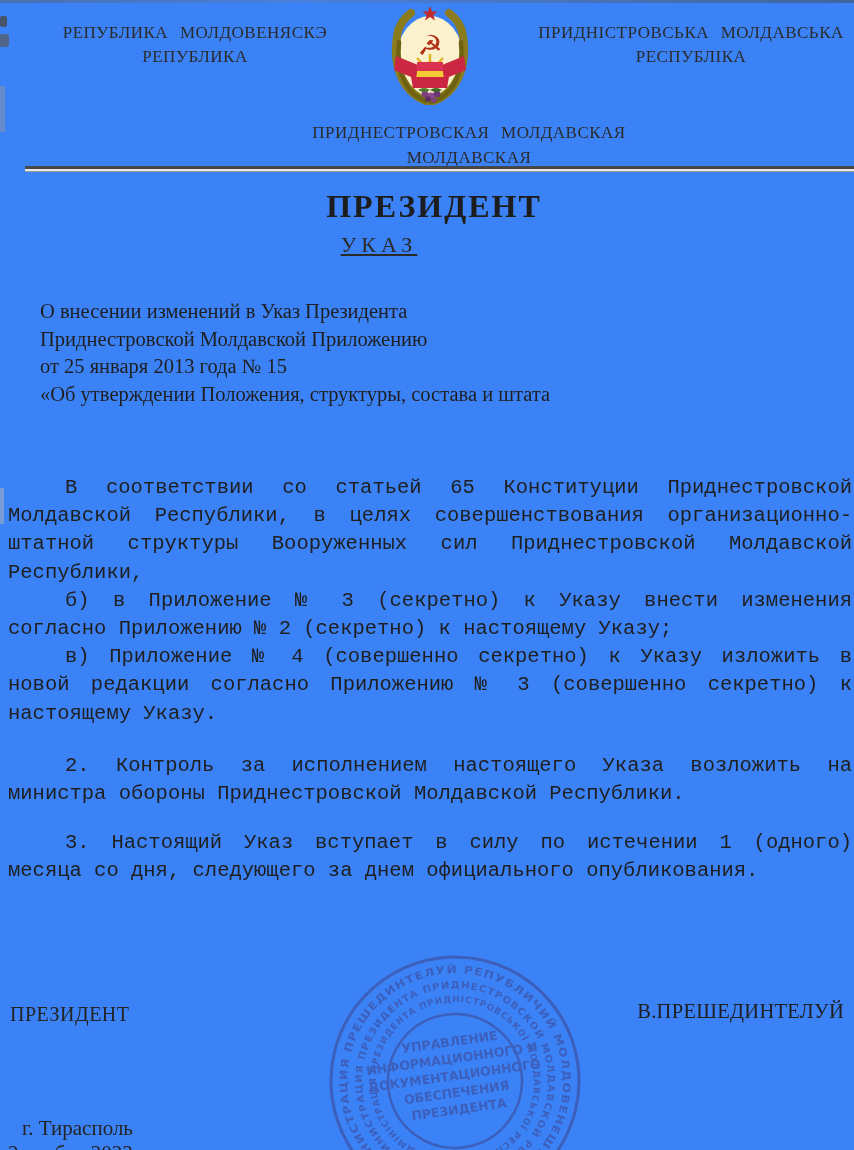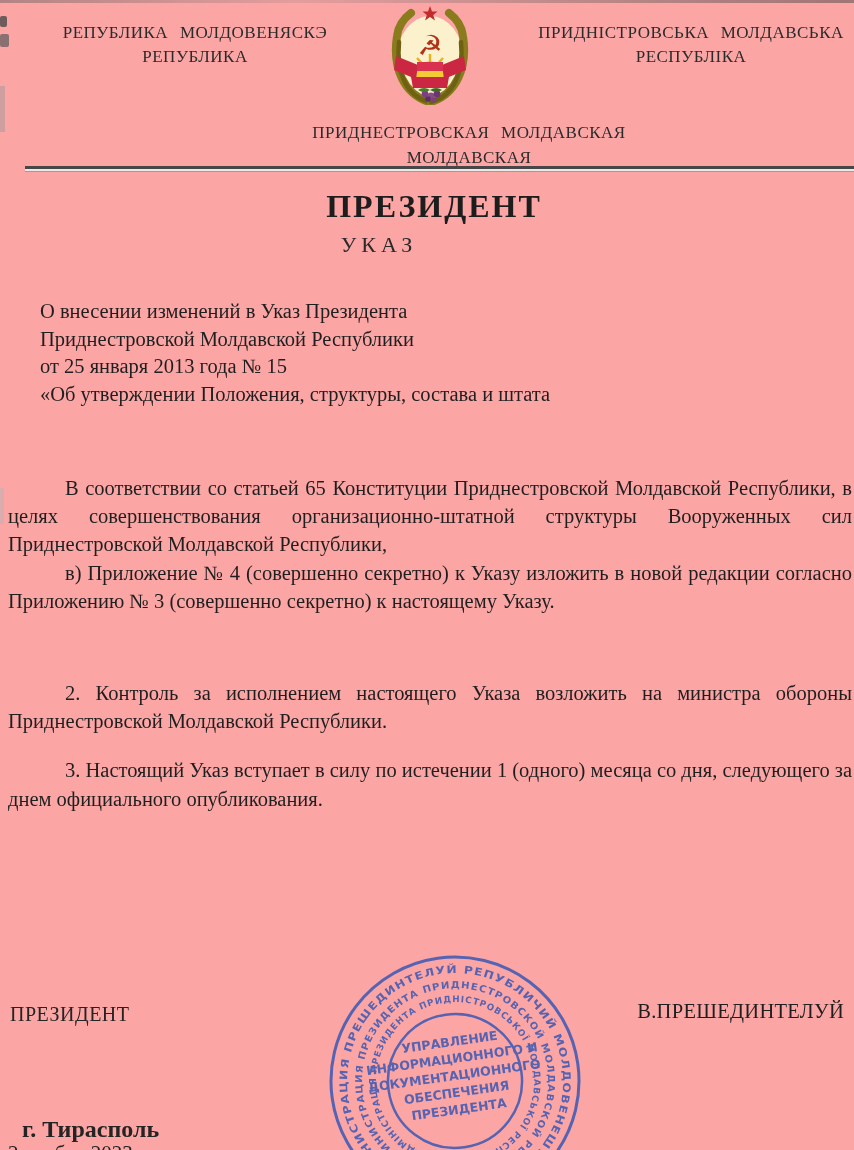--- a/index.html
+++ b/index.html
@@ -1,18 +1,18 @@
 <!DOCTYPE html>
 <html lang="ru"><head>
 <meta charset="utf-8">
 <style>
   html,body{margin:0;padding:0;background:#e8e8e8;}
   .page{
     position:relative;width:854px;height:1150px;margin:0 auto;
-    background:#fca5a5;overflow:hidden;
+    background:#3b82f6;overflow:hidden;
     font-family:"Liberation Serif", serif;color:#222;
   }
   
   .scan-topline{position:absolute;top:0;left:0;width:854px;height:3px;
     background:linear-gradient(to right, rgba(90,90,90,.45), rgba(120,120,120,.18) 35%, rgba(90,90,90,.4) 70%, rgba(70,70,70,.5));}
   .scan-mark1{position:absolute;top:16px;left:0;width:7px;height:11px;background:#4a4a4a;opacity:.8;border-radius:2px;}
   .scan-mark2{position:absolute;top:34px;left:0;width:9px;height:13px;background:#5a5a5a;opacity:.7;border-radius:2px;}
   .scan-smudge1{position:absolute;top:86px;left:0;width:5px;height:46px;background:#9a9a9a;opacity:.45;}
   .scan-smudge2{position:absolute;top:488px;left:0;width:4px;height:36px;background:#b5b5b5;opacity:.5;}
 
@@ -24,37 +24,37 @@
   .emblem{position:absolute;top:6px;left:384px;}
   .hdr-center{position:absolute;top:120px;left:0;width:854px;text-align:center;
     font-size:17px;line-height:25px;letter-spacing:.5px;word-spacing:7px;color:#2b2b2b;padding-left:42px;}
   .rule{position:absolute;top:166px;left:25px;width:829px;height:2px;
     border-top:3px solid #474747;border-bottom:1px solid #9c9c9c;background:#e9e9e7;}
 
   
   .h-president{position:absolute;top:188px;left:0;width:854px;text-align:center;text-indent:14px;
     font-size:32px;font-weight:bold;letter-spacing:2px;color:#1d1d1d;}
   .h-ukaz{position:absolute;top:232px;left:0;width:744px;text-align:center;text-indent:14px;
-    font-size:22px;letter-spacing:5px;color:#2a2a2a;}
+    font-size:22px;letter-spacing:5px;color:#2a2a2a;text-decoration:underline;}
 
   
   .doc-title{position:absolute;top:298px;left:40px;width:774px;text-align:left;
     font-size:20.5px;line-height:27.6px;color:#1f1f1f;}
 
   
   .body{position:absolute;top:474px;left:8px;width:844px;
     font-size:20.5px;line-height:28.2px;text-align:justify;color:#1f1f1f;}
-  .body p{margin:0;text-indent:57px;}
-  .body p.gap-large{margin-top:64px;}
+  .body p{margin:0;text-indent:57px;font-family:Liberation Mono, monospace;}
+  .body p.gap-large{margin-top:24px;}
   .body p.gap-small{margin-top:21px;}
 
   
   .sig-label{position:absolute;top:1003px;left:10px;font-size:20px;letter-spacing:.5px;color:#242424;}
   .sig-name{position:absolute;top:1000px;right:10px;font-size:20.5px;letter-spacing:.3px;color:#1f1f1f;}
-  .sig-place{position:absolute;top:1116px;left:22px;font-size:24px;color:#242424;font-weight:bold;}
+  .sig-place{position:absolute;top:1116px;left:22px;font-size:21px;color:#242424;}
   .sig-date{position:absolute;top:1141px;left:8px;font-size:21px;color:#242424;}
 
   .stamp{position:absolute;top:950px;left:324px;width:262px;height:262px;opacity:.87;}
 </style>
 </head>
 <body>
 
 <div class="page">
 
   <div class="scan-topline"></div>
@@ -122,27 +122,28 @@
     <div>МОЛДАВСКАЯ</div>
   </div>
 
   <div class="rule"></div>
 
   <div class="h-president">ПРЕЗИДЕНТ</div>
   <div class="h-ukaz">УКАЗ</div>
 
   <div class="doc-title">
     <div>О внесении изменений в Указ Президента</div>
-    <div>Приднестровской Молдавской Республики</div>
+    <div>Приднестровской Молдавской Приложению</div>
     <div>от 25 января 2013 года № 15</div>
     <div>«Об утверждении Положения, структуры, состава и штата</div>
   </div>
 
   <div class="body">
     <p>В соответствии со статьей 65 Конституции Приднестровской Молдавской Республики, в целях совершенствования организационно-штатной структуры Вооруженных сил Приднестровской Молдавской Республики,</p>
+    <p>б) в Приложение № 3 (секретно) к Указу внести изменения согласно Приложению № 2 (секретно) к настоящему Указу;</p>
     <p>в) Приложение № 4 (совершенно секретно) к Указу изложить в новой редакции согласно Приложению № 3 (совершенно секретно) к настоящему Указу.</p>
     <p class="gap-large">2. Контроль за исполнением настоящего Указа возложить на министра обороны Приднестровской Молдавской Республики.</p>
     <p class="gap-small">3. Настоящий Указ вступает в силу по истечении 1 (одного) месяца со дня, следующего за днем официального опубликования.</p>
   </div>
 
   <div class="sig-label">ПРЕЗИДЕНТ</div>
   <div class="sig-name">В.ПРЕШЕДИНТЕЛУЙ</div>
   <div class="sig-place">г. Тирасполь</div>
   <div class="sig-date">2 ноября 2023 г.</div>
 

